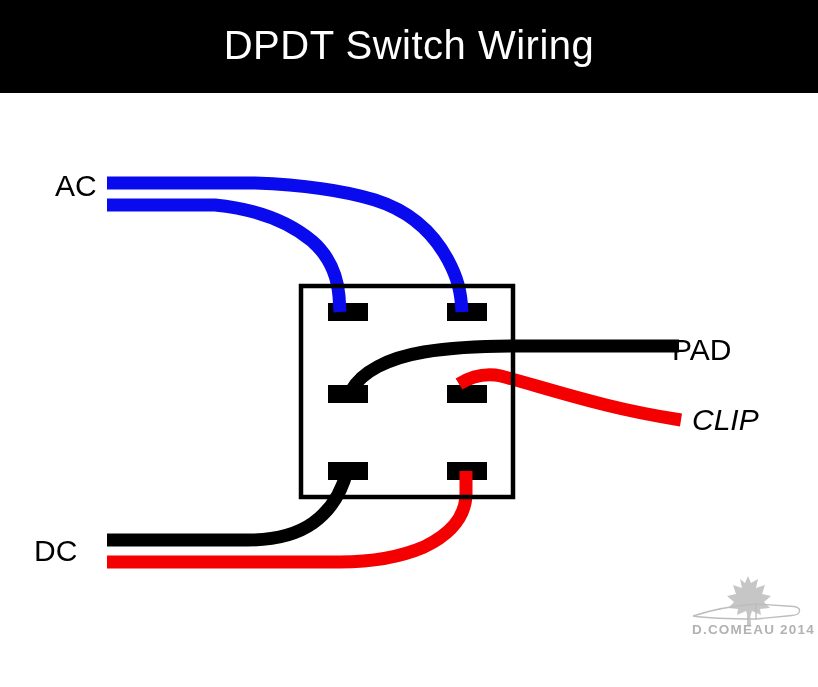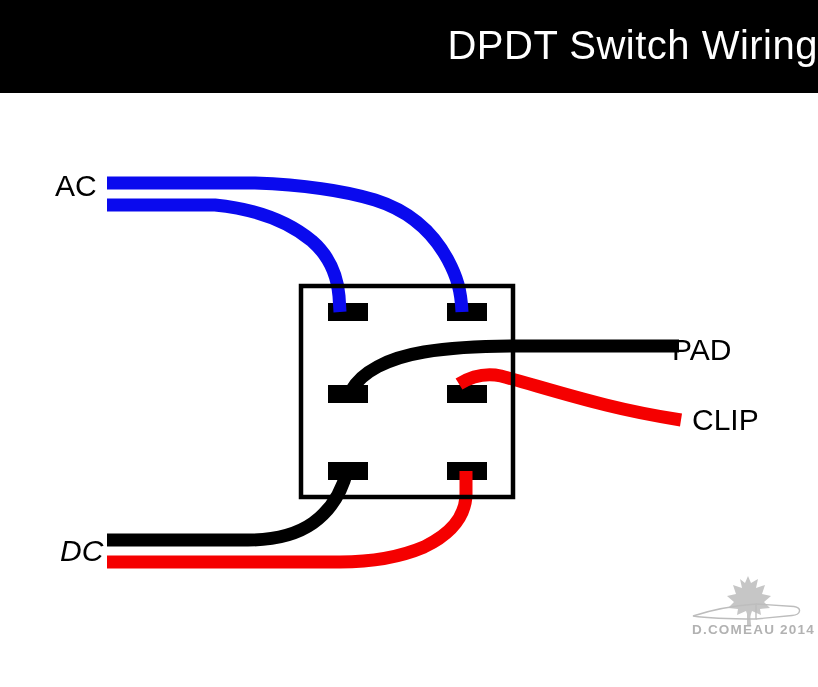--- a/index.html
+++ b/index.html
@@ -2,21 +2,21 @@
 <html><head>
 <meta charset="utf-8">
 <style>
   html,body{margin:0;padding:0;background:#fff;}
   #stage{
     position:relative;width:818px;height:687px;overflow:hidden;
     background:#fff;font-family:"Liberation Sans",sans-serif;
   }
   .header{
     position:absolute;left:0;top:0;width:818px;height:93px;
-    background:#000;display:flex;align-items:center;justify-content:flex-end;
+    background:#000;display:flex;align-items:center;justify-content:center;
   }
   .header .title{
     color:#fff;font-size:40px;letter-spacing:0.5px;line-height:1;
     padding-bottom:4px;
   }
   .diagram-svg{position:absolute;left:0;top:0;}
   .lbl{
     position:absolute;color:#000;font-size:30px;line-height:1;
     white-space:nowrap;
   }
@@ -56,23 +56,23 @@
       <path d="M351 391 C361 372 388 358 424 352 C455 347 480 346 515 346 L679 346" stroke="#000000"></path>
       <path d="M459 384 C472 376 487 373 501 376 C528 383 562 394 606 405 C638 413 662 417 681 420" stroke="#f50000"></path>
       <path d="M347 471 C342 491 331 510 313 523 C296 535 273 540 248 540 L107 540" stroke="#000000"></path>
       <path d="M466 471 L466 497 C464 518 451 534 424 547 C398 558 368 562 340 562 L107 562" stroke="#f50000"></path>
     </g>
 
     <rect x="301" y="286" width="212" height="211" fill="none" stroke-width="4.5" stroke="#000000"></rect>
   </svg>
 
   <div class="lbl" style="left:55px;top:171px;">AC</div>
-  <div class="lbl" style="left:60px;top:536px;font-style:italic;">DC</div>
+  <div class="lbl" style="left:34px;top:536px;">DC</div>
   <div class="lbl" style="left:672px;top:335px;">PAD</div>
-  <div class="lbl" style="left:692px;top:405px;">CLIP</div>
+  <div class="lbl" style="left:692px;top:405px;font-style:italic;">CLIP</div>
 
   <div class="watermark">
     <svg width="124" height="72" viewBox="0 0 124 72">
 
       <path stroke="none" d="M60 4 L63 11 L70 7 L68 16 L77 13 L74 22 L83 24 L76 30 L82 36 L72 37 L73 43 L64 39 L61 48 L58 39 L49 43 L50 37 L40 36 L46 30 L39 24 L48 22 L45 13 L54 16 L52 7 L57 11 Z" fill="#c6c6c6"></path>
       <path stroke="none" d="M59 40 L62 40 L63 53 L59 53 Z" fill="#c6c6c6"></path>
 
       <g fill="none" stroke="#bdbdbd" stroke-width="1.4">
         <path d="M5 44 C20 39 42 34 68 32 L68 47 C42 47 18 46 5 44 Z"></path>
         <path d="M68 32 L106 34.5 Q112 35.5 111.5 39 Q111 43 104 43.5 L68 47"></path>

